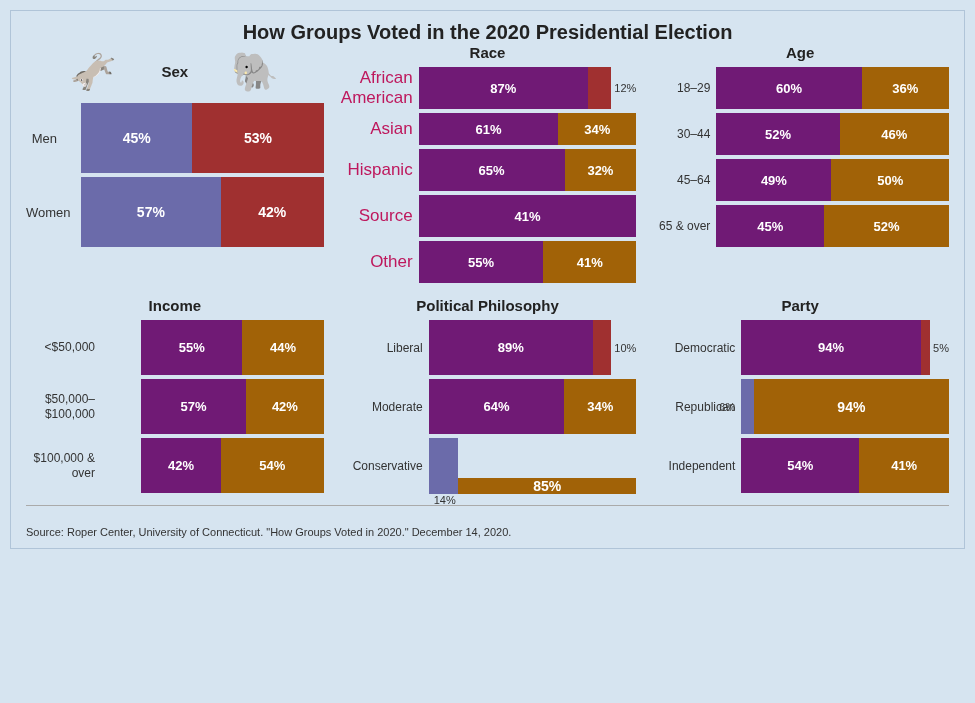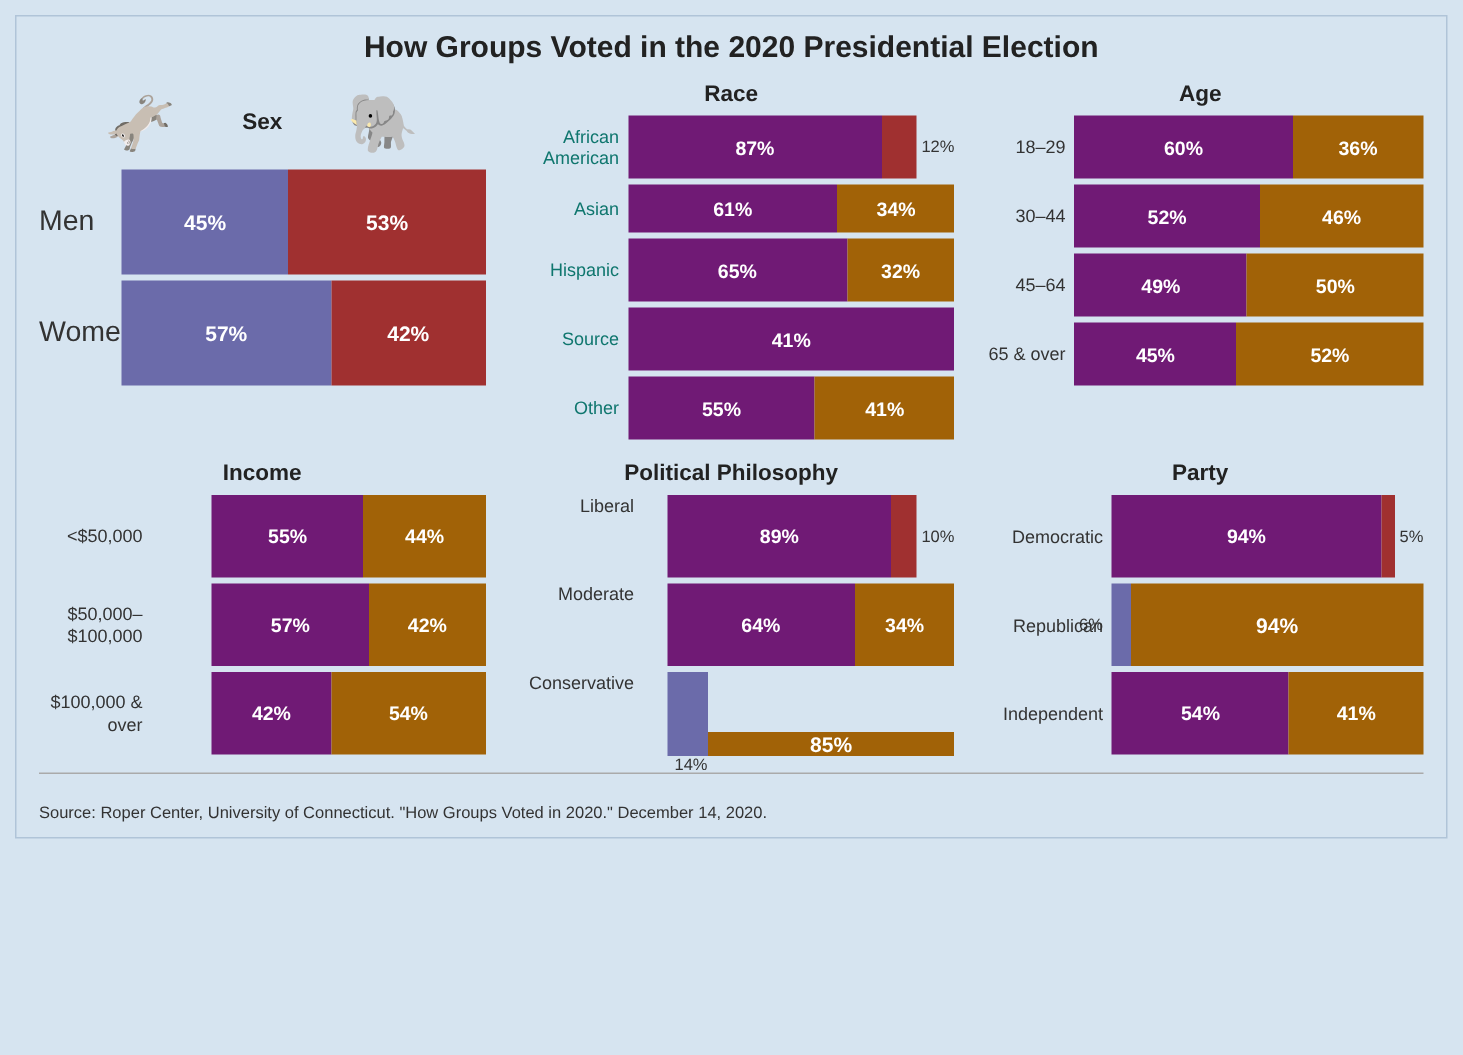--- a/index.html
+++ b/index.html
@@ -14,21 +14,20 @@
       background: #d6e4f0;
       border: 1px solid #b0c4d8;
       padding: 10px 15px 10px 15px;
       width: 955px;
     }
     h1 {
       text-align: center;
       font-size: 20px;
       font-weight: bold;
       color: #222;
-      margin-bottom: 10px;
     }
     .main-grid {
       display: grid;
       grid-template-columns: 1fr 1fr 1fr;
       grid-template-rows: auto auto;
       gap: 10px 15px;
     }
     .section-title {
       text-align: center;
       font-weight: bold;
@@ -40,42 +39,42 @@
     .sex-section { position: relative; }
     .sex-icons {
       display: flex;
       justify-content: space-around;
       align-items: center;
       margin-bottom: 4px;
       padding: 0 20px;
     }
     .sex-chart { display: flex; flex-direction: column; gap: 4px; }
     .sex-row { display: flex; align-items: center; }
-    .sex-label { width: 55px; text-align: right; font-size: 19px; color: #333; padding-right: 24px; }
+    .sex-label { width: 55px; text-align: right; font-size: 13px; color: #333; padding-right: 24px; }
     .bar-pair { display: flex; flex: 1; height: 70px; }
     .bar-dem { background: #6b6baa; display: flex; align-items: center; justify-content: center; color: white; font-size: 14px; font-weight: bold; }
     .bar-rep { background: #a03030; display: flex; align-items: center; justify-content: center; color: white; font-size: 14px; font-weight: bold; }
     
     .race-section {}
     .race-row { display: flex; align-items: center; margin-bottom: 4px; }
-    .race-label { width: 80px; text-align: right; font-size: 12px; color: #0f766e; padding-right: 6px; }
+    .race-label { width: 80px; text-align: right; font-size: 17px; color: #be185d; padding-right: 6px; }
     .race-bars { display: flex; flex: 1; height: 42px; position: relative; }
     
     .age-section {}
     .age-row { display: flex; align-items: center; margin-bottom: 4px; }
     .age-label { width: 65px; text-align: right; font-size: 12px; color: #333; padding-right: 6px; }
     .age-bars { display: flex; flex: 1; height: 42px; }
     
     .income-section {}
     .income-row { display: flex; align-items: center; margin-bottom: 4px; gap: 40px; }
     .income-label { width: 75px; text-align: right; font-size: 12px; color: #333; padding-right: 6px; line-height: 1.2; }
     .income-bars { display: flex; flex: 1; height: 55px; }
     
     .polphil-section {}
-    .polphil-row { display: flex; align-items: flex-start; margin-bottom: 4px; position: relative; gap: 16px; }
+    .polphil-row { display: flex; align-items: center; margin-bottom: 4px; position: relative; }
     .polphil-label { width: 90px; text-align: right; font-size: 12px; color: #333; padding-right: 6px; }
     
     .party-section {}
     .party-row { display: flex; align-items: center; margin-bottom: 4px; position: relative; }
     .party-label { width: 90px; text-align: right; font-size: 12px; color: #333; padding-right: 6px; }
     
     .b-dem { background: #701a75; display: flex; align-items: center; justify-content: center; color: white; font-size: 13px; font-weight: bold; }
     .b-rep { background: #a16207; display: flex; align-items: center; justify-content: center; color: white; font-size: 13px; font-weight: bold; }
     .b-small { background: #a03030; display: flex; align-items: center; justify-content: center; color: white; font-size: 11px; font-weight: bold; }
     .b-small-dem { background: #6b6baa; display: flex; align-items: center; justify-content: center; color: white; font-size: 11px; font-weight: bold; }

